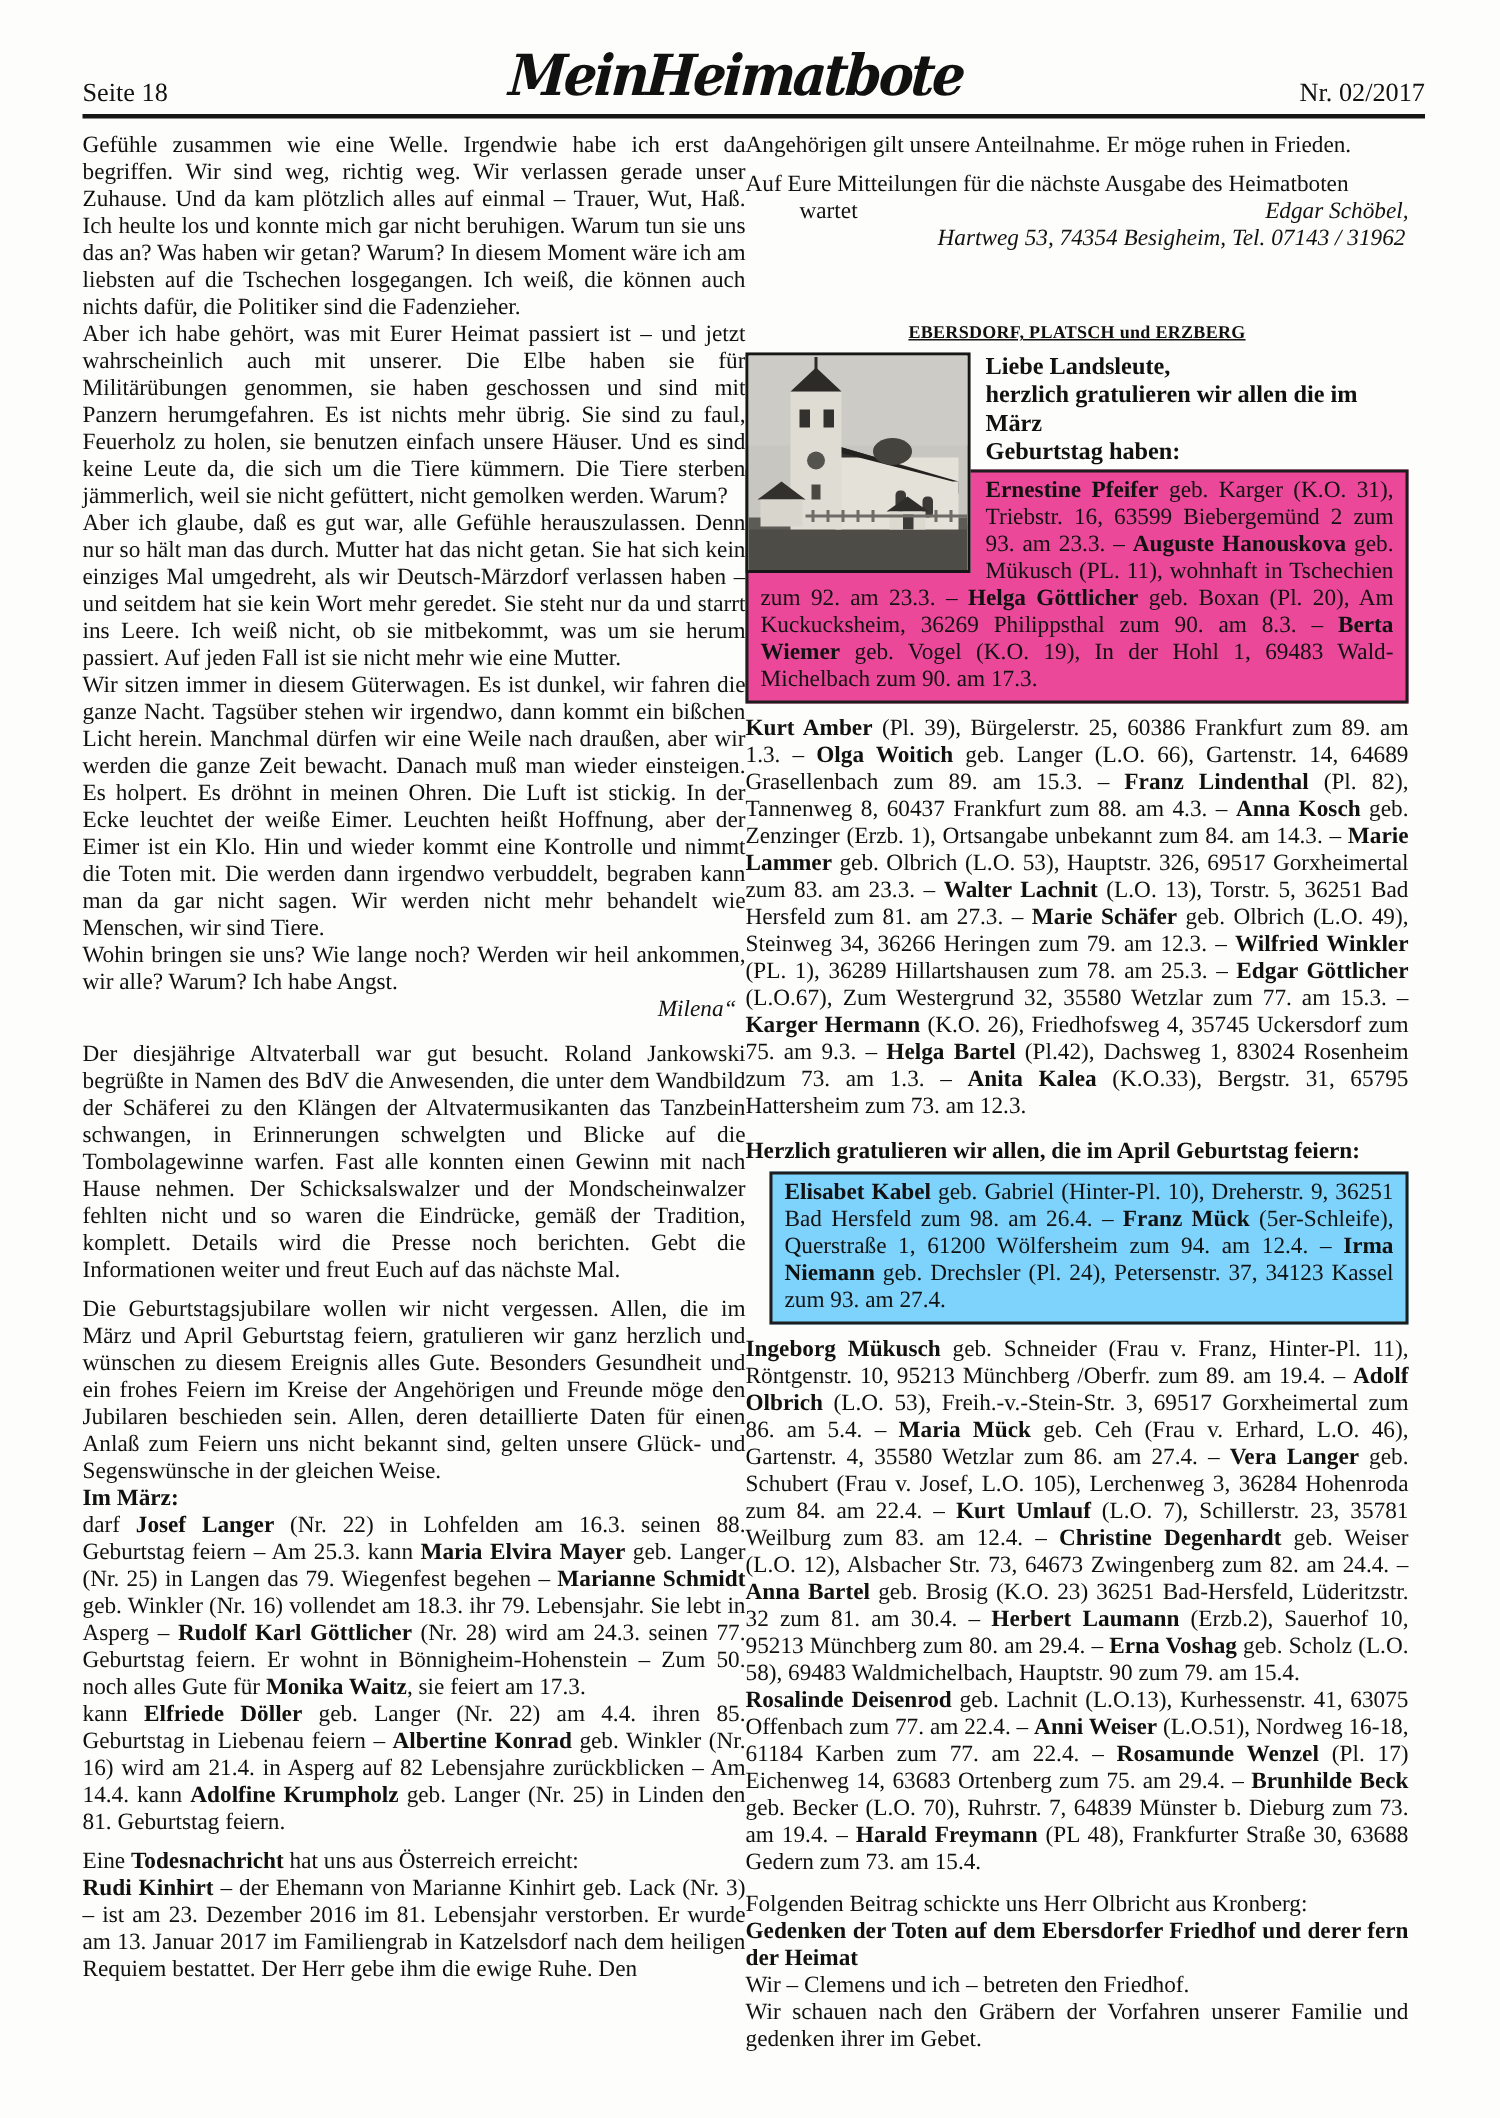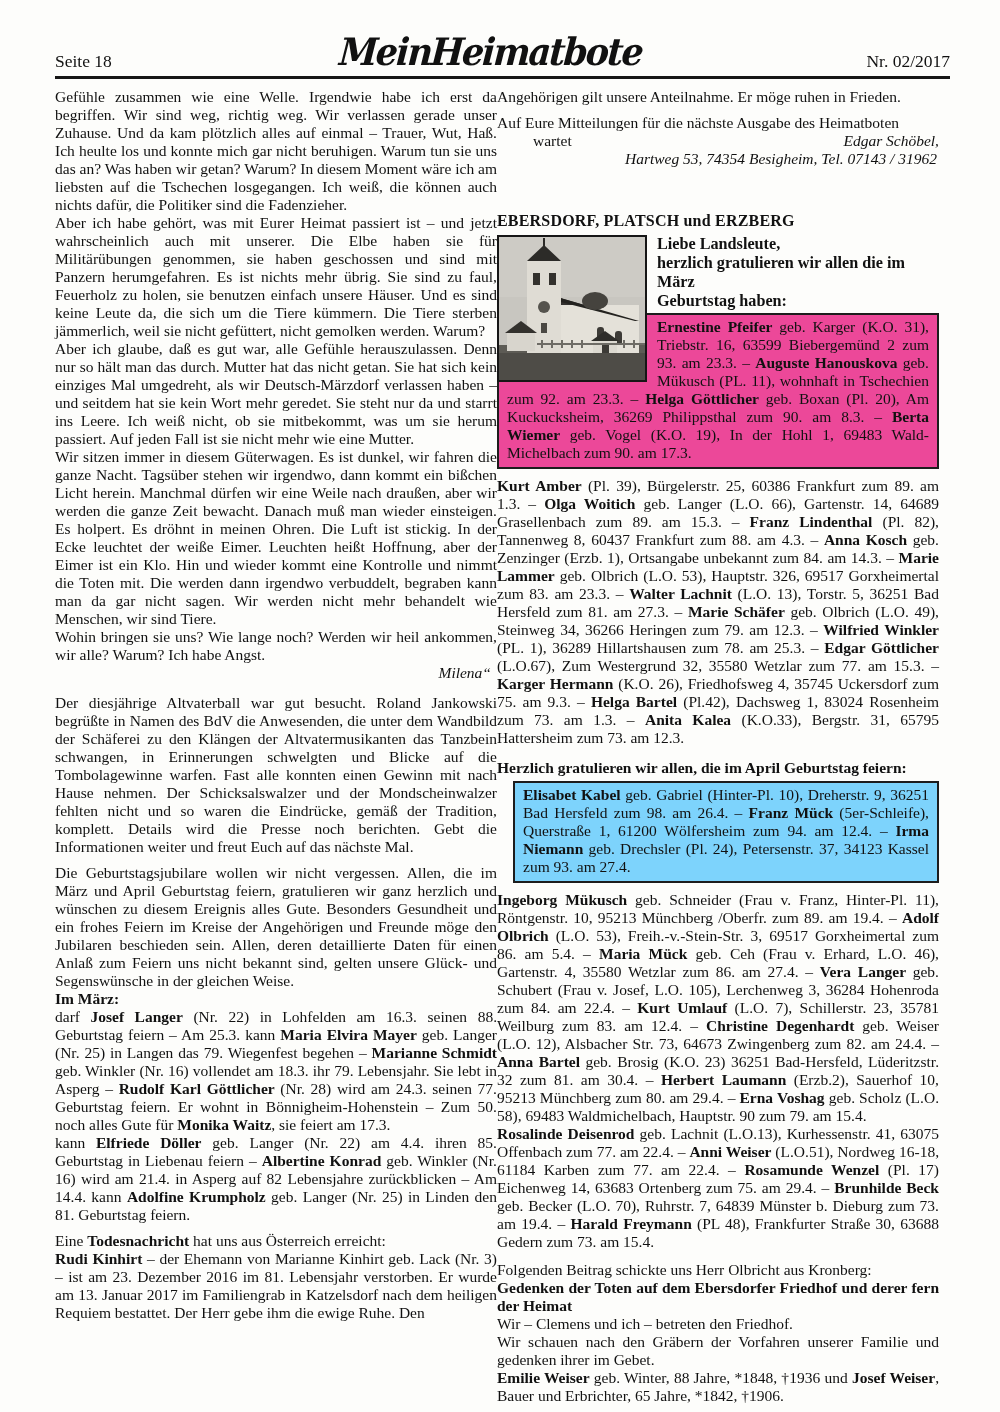--- a/index.html
+++ b/index.html
@@ -18,22 +18,22 @@
   .col{width:442px;text-align:justify;}
   .col p{margin:0;}
   .rb{font-weight:bold;}
   .ri{font-style:italic;}
   .gap8{margin-top:8px !important;}
   .gap10{margin-top:10px !important;}
   .gap12{margin-top:12px !important;}
   .sig{text-align:right;font-style:italic;padding-right:6px;}
   .twopart{display:flex;justify-content:space-between;margin-left:36px;}
   .rightline{text-align:right;font-style:italic;padding-right:2px;}
-  .sect-title{text-align:left;font-weight:bold;font-size:16px;letter-spacing:.2px;
-              margin:44px 0 5px 0 !important;}
+  .sect-title{text-align:center;font-weight:bold;font-size:12px;letter-spacing:.2px;
+              margin:44px 0 5px 0 !important;text-decoration:underline;}
   
   .jub{margin-top:0;}
   .photo{float:left;width:146px;height:143px;border:2px solid #161616;margin:0 10px 3px 0;
          background:#c9c7c1;position:relative;z-index:2;}
   .photo svg{display:block;}
   .greet{font-weight:bold;font-size:16.2px;line-height:19px;text-align:left;}
   .jubox{border:2px solid #1d1d1d;background:#ec4899;padding:3px 8px 5px 8px;margin-top:2px;}
   .aprbox{border:2px solid #1d1d1d;background:#7dd3fc;padding:3px 8px 5px 8px;margin:4px 0 8px 16px;}
   .boldline{font-weight:bold;}
   .clr{clear:both;}
@@ -131,17 +131,16 @@
 
       <p class="gap8"><span class="rb">Kurt Amber</span><span> (Pl. 39), Bürgelerstr. 25, 60386 Frankfurt zum 89. am 1.3. – </span><span class="rb">Olga Woitich</span><span> geb. Langer (L.O. 66), Gartenstr. 14, 64689 Grasellenbach zum 89. am 15.3. – </span><span class="rb">Franz Lindenthal</span><span> (Pl. 82), Tannenweg 8, 60437 Frankfurt zum 88. am 4.3. – </span><span class="rb">Anna Kosch</span><span> geb. Zenzinger (Erzb. 1), Ortsangabe unbekannt zum 84. am 14.3. – </span><span class="rb">Marie Lammer</span><span> geb. Olbrich (L.O. 53), Hauptstr. 326, 69517 Gorxheimertal zum 83. am 23.3. – </span><span class="rb">Walter Lachnit</span><span> (L.O. 13), Torstr. 5, 36251 Bad Hersfeld zum 81. am 27.3. – </span><span class="rb">Marie Schäfer</span><span> geb. Olbrich (L.O. 49), Steinweg 34, 36266 Heringen zum 79. am 12.3. – </span><span class="rb">Wilfried Winkler</span><span> (PL. 1), 36289 Hillartshausen zum 78. am 25.3. – </span><span class="rb">Edgar Göttlicher</span><span> (L.O.67), Zum Westergrund 32, 35580 Wetzlar zum 77. am 15.3. – </span><span class="rb">Karger Hermann</span><span> (K.O. 26), Friedhofsweg 4, 35745 Uckersdorf zum 75. am 9.3. – </span><span class="rb">Helga Bartel</span><span> (Pl.42), Dachsweg 1, 83024 Rosenheim zum 73. am 1.3. – </span><span class="rb">Anita Kalea</span><span> (K.O.33), Bergstr. 31, 65795 Hattersheim zum 73. am 12.3.</span></p>
       <p class="boldline gap12">Herzlich gratulieren wir allen, die im April Geburtstag feiern:</p>
       <div class="aprbox"><span class="rb">Elisabet Kabel</span><span> geb. Gabriel (Hinter-Pl. 10), Dreherstr. 9, 36251 Bad Hersfeld zum 98. am 26.4. – </span><span class="rb">Franz Mück</span><span> (5er-Schleife), Querstraße 1, 61200 Wölfersheim zum 94. am 12.4. – </span><span class="rb">Irma Niemann</span><span> geb. Drechsler (Pl. 24), Petersenstr. 37, 34123 Kassel zum 93. am 27.4.</span></div>
       <p><span class="rb">Ingeborg Mükusch</span><span> geb. Schneider (Frau v. Franz, Hinter-Pl. 11), Röntgenstr. 10, 95213 Münchberg /Oberfr. zum 89. am 19.4. – </span><span class="rb">Adolf Olbrich</span><span> (L.O. 53), Freih.-v.-Stein-Str. 3, 69517 Gorxheimertal zum 86. am 5.4. – </span><span class="rb">Maria Mück</span><span> geb. Ceh (Frau v. Erhard, L.O. 46), Gartenstr. 4, 35580 Wetzlar zum 86. am 27.4. – </span><span class="rb">Vera Langer</span><span> geb. Schubert (Frau v. Josef, L.O. 105), Lerchenweg 3, 36284 Hohenroda zum 84. am 22.4. – </span><span class="rb">Kurt Umlauf</span><span> (L.O. 7), Schillerstr. 23, 35781 Weilburg zum 83. am 12.4. – </span><span class="rb">Christine Degenhardt</span><span> geb. Weiser (L.O. 12), Alsbacher Str. 73, 64673 Zwingenberg zum 82. am 24.4. – </span><span class="rb">Anna Bartel</span><span> geb. Brosig (K.O. 23) 36251 Bad-Hersfeld, Lüderitzstr. 32 zum 81. am 30.4. – </span><span class="rb">Herbert Laumann</span><span> (Erzb.2), Sauerhof 10, 95213 Münchberg zum 80. am 29.4. – </span><span class="rb">Erna Voshag</span><span> geb. Scholz (L.O. 58), 69483 Waldmichelbach, Hauptstr. 90 zum 79. am 15.4.</span></p>
       <p><span class="rb">Rosalinde Deisenrod</span><span> geb. Lachnit (L.O.13), Kurhessenstr. 41, 63075 Offenbach zum 77. am 22.4. – </span><span class="rb">Anni Weiser</span><span> (L.O.51), Nordweg 16-18, 61184 Karben zum 77. am 22.4. – </span><span class="rb">Rosamunde Wenzel</span><span> (Pl. 17) Eichenweg 14, 63683 Ortenberg zum 75. am 29.4. – </span><span class="rb">Brunhilde Beck</span><span> geb. Becker (L.O. 70), Ruhrstr. 7, 64839 Münster b. Dieburg zum 73. am 19.4. – </span><span class="rb">Harald Freymann</span><span> (PL 48), Frankfurter Straße 30, 63688 Gedern zum 73. am 15.4.</span></p>
       <p class="gap10"><span>Folgenden Beitrag schickte uns Herr Olbricht aus Kronberg:</span></p>
       <p><span class="rb">Gedenken der Toten auf dem Ebersdorfer Friedhof und derer fern der Heimat</span></p>
       <p><span>Wir – Clemens und ich – betreten den Friedhof.</span></p>
       <p><span>Wir schauen nach den Gräbern der Vorfahren unserer Familie und gedenken ihrer im Gebet.</span></p>
-      <p><span class="rb">Emilie Weiser</span><span> geb. Winter, 88 Jahre, *1848, †1936 und </span><span class="rb">Josef Weiser</span><span>, Bauer und Erbrichter, 65 Jahre, *1842, †1906.</span></p>
     </section>
 
   </main>
 </div>
 
 </body></html>

